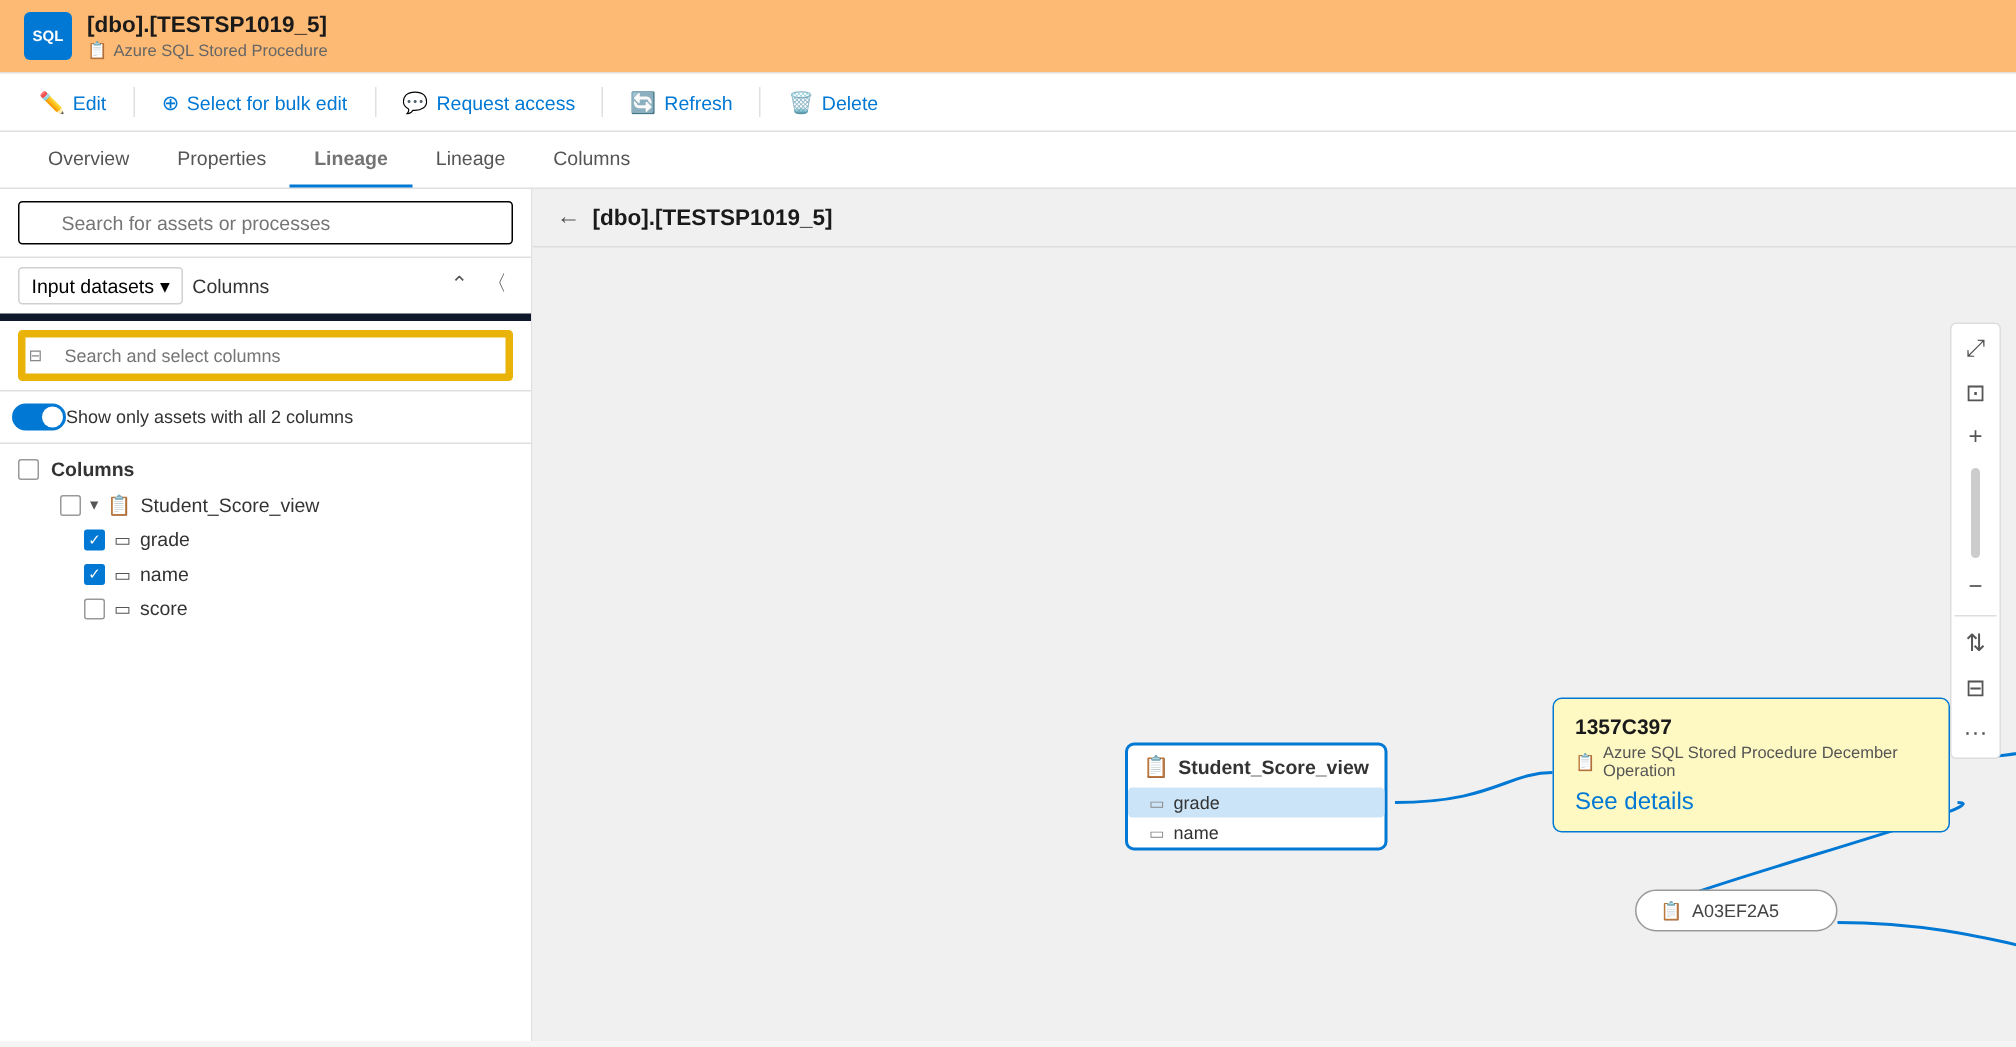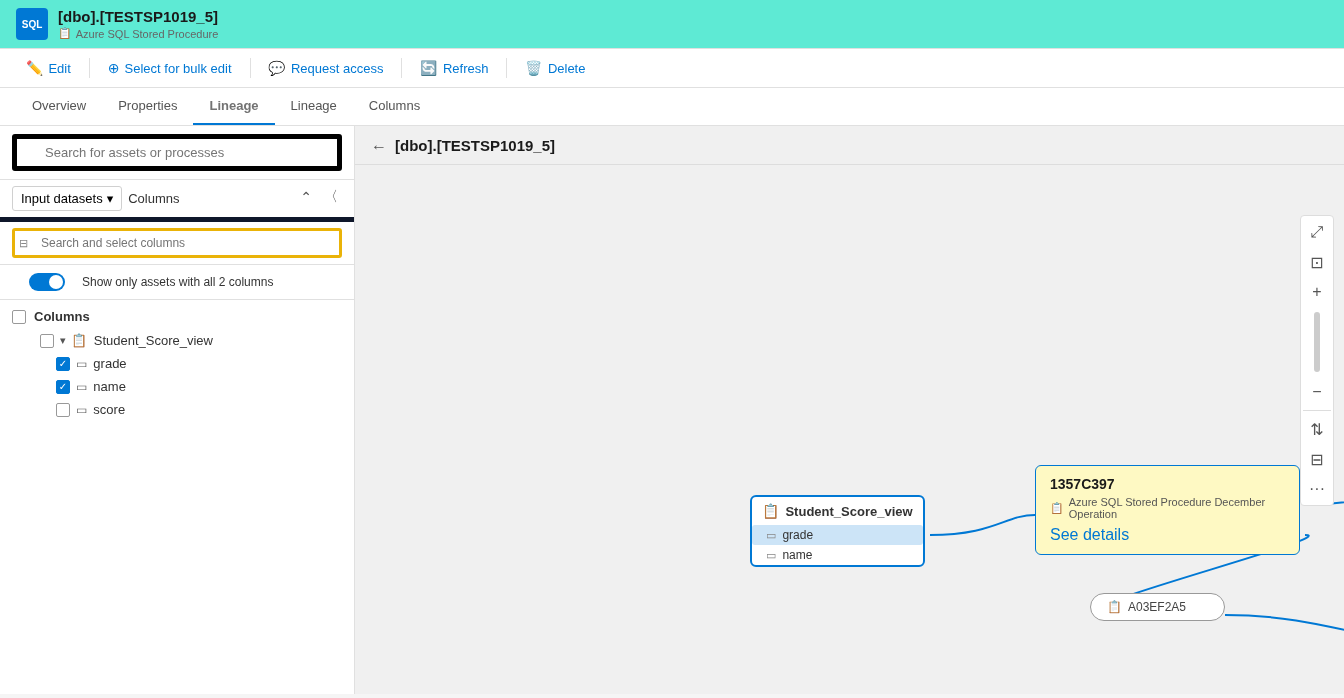--- a/index.html
+++ b/index.html
@@ -1,19 +1,19 @@
 <!DOCTYPE html>
 <html><head>
   <meta charset="utf-8">
   <style>
     * { box-sizing: border-box; margin: 0; padding: 0; }
     body { font-family: 'Segoe UI', Arial, sans-serif; font-size: 13px; background: #f5f5f5; color: #333; overflow: hidden; }
 
     
-    .header { background: #5eead4; border-bottom: 1px solid #e0e0e0; padding: 8px 16px; display: flex; align-items: center; gap: 10px; }
+    .header { background: #fdba74; border-bottom: 1px solid #e0e0e0; padding: 8px 16px; display: flex; align-items: center; gap: 10px; }
     .header-icon { width: 32px; height: 32px; background: #0078d4; border-radius: 4px; display: flex; align-items: center; justify-content: center; color: #fff; font-weight: bold; font-size: 10px; }
     .header-title { font-size: 15px; font-weight: 600; color: #1a1a1a; }
     .header-subtitle { font-size: 11px; color: #666; display: flex; align-items: center; gap: 4px; margin-top: 2px; }
 
     
     .toolbar { background: #fff; border-bottom: 1px solid #e0e0e0; padding: 6px 16px; display: flex; align-items: center; gap: 4px; }
     .toolbar-btn { display: flex; align-items: center; gap: 5px; padding: 5px 10px; border: none; background: transparent; cursor: pointer; color: #0078d4; font-size: 13px; border-radius: 3px; }
     .toolbar-btn .icon { font-size: 14px; }
     .toolbar-divider { width: 1px; height: 20px; background: #e0e0e0; margin: 0 4px; }
 
@@ -23,36 +23,36 @@
     .tab { padding: 10px 16px; cursor: pointer; border-bottom: 2px solid transparent; font-size: 13px; color: #555; text-decoration: none; }
     .tab.active { color: #737373; border-bottom: 2px solid #0078d4; font-weight: 700; }
     .tabs-right { font-size: 12px; color: #666; }
 
     
     .main { display: flex; height: calc(698px - 130px); }
 
     
     .left-panel { width: 355px; min-width: 355px; background: #fff; border-right: 1px solid #e0e0e0; display: flex; flex-direction: column; }
     .search-box { padding: 8px 12px; border-bottom: 1px solid #e0e0e0; }
-    .search-input { width: 100%; padding: 6px 10px 6px 28px; border: 5px solid #000000; border-radius: 3px; font-size: 13px; color: #555; position: relative; }
+    .search-input { width: 100%; padding: 6px 10px 6px 28px; border: 1px solid #000000; border-radius: 3px; font-size: 13px; color: #555; position: relative; }
     .search-wrapper { position: relative; }
     .search-icon { position: absolute; left: 8px; top: 50%; transform: translateY(-50%); color: #888; font-size: 12px; }
 
     .filter-bar { display: flex; align-items: flex-start; justify-content: space-between; padding: 6px 12px; border-bottom: 5px solid #0f172a; }
     .filter-left { display: flex; align-items: center; gap: 6px; }
     .dropdown-btn { display: flex; align-items: center; gap: 4px; padding: 4px 8px; border: 1px solid #d0d0d0; border-radius: 3px; background: #fff; cursor: pointer; font-size: 13px; }
     .filter-right { display: flex; align-items: center; gap: 4px; }
     .icon-btn { background: transparent; border: none; cursor: pointer; color: #555; font-size: 14px; padding: 2px 4px; }
 
     .column-filter { padding: 6px 12px; border-bottom: 1px solid #e0e0e0; }
-    .column-filter-input { width: 100%; padding: 5px 8px 5px 26px; border: 3px solid #eab308; border-radius: 3px; font-size: 12px; }
+    .column-filter-input { width: 100%; padding: 5px 8px 5px 26px; border: 5px solid #eab308; border-radius: 3px; font-size: 12px; }
     .col-filter-wrapper { position: relative; }
     .col-filter-icon { position: absolute; left: 7px; top: 50%; transform: translateY(-50%); color: #888; font-size: 11px; }
 
-    .toggle-row { display: flex; align-items: center; gap: 17px; padding: 8px 29px; border-bottom: 1px solid #e0e0e0; }
+    .toggle-row { display: flex; align-items: center; gap: 0; padding: 8px 8px; border-bottom: 1px solid #e0e0e0; }
     .toggle { width: 36px; height: 18px; background: #0078d4; border-radius: 9px; position: relative; cursor: pointer; }
     .toggle-knob { width: 14px; height: 14px; background: #fff; border-radius: 50%; position: absolute; top: 2px; right: 2px; }
     .toggle-label { font-size: 12px; color: #333; }
 
     .columns-list { flex: 1; overflow-y: auto; padding: 4px 0; }
     .col-header-row { display: flex; align-items: center; padding: 5px 12px; gap: 8px; }
     .col-header-row .col-label { font-weight: 600; font-size: 13px; }
     .col-group { padding-left: 12px; }
     .col-item { display: flex; align-items: center; gap: 6px; padding: 4px 12px 4px 28px; }
     .col-item.sub { padding-left: 44px; }

